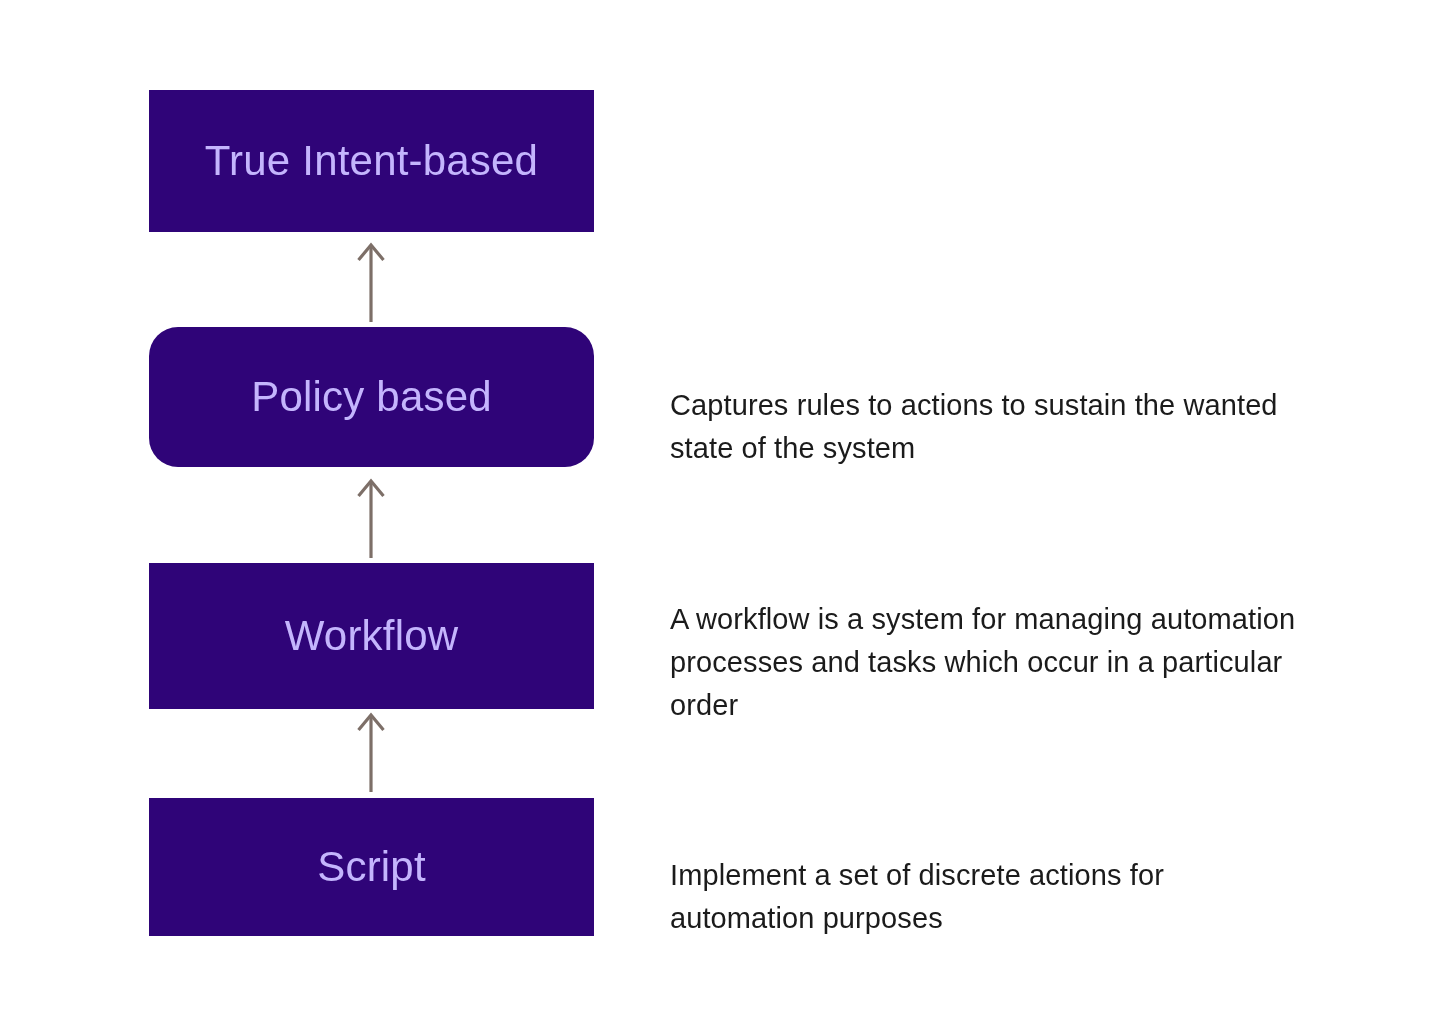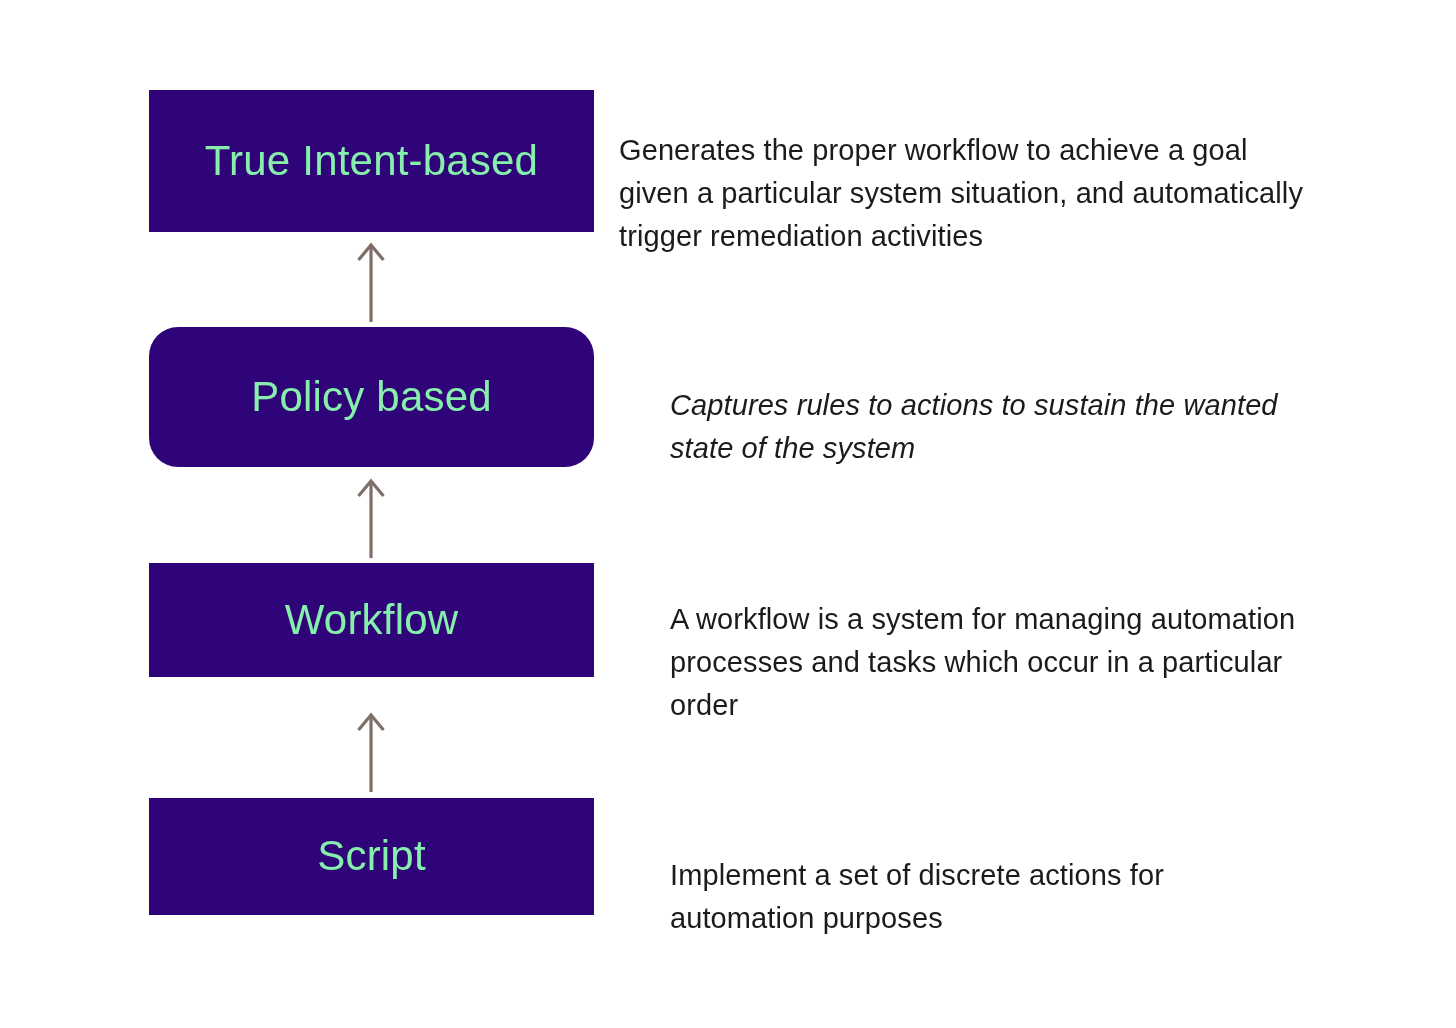--- a/index.html
+++ b/index.html
@@ -27,34 +27,34 @@
     position: absolute;
     left: 149px;
     width: 445px;
     background: #2f0478;
     display: flex;
     align-items: center;
     justify-content: center;
     box-sizing: border-box;
   }
   .level-label {
-    color: #86efac;
+    color: #c4b5fd;
     font-family: "Liberation Sans", sans-serif;
     font-size: 42px;
     font-weight: 400;
     letter-spacing: 0.2px;
     line-height: 1.1;
     text-align: center;
     white-space: nowrap;
   }
 
   #box-0 { top: 90px;  height: 142px; }
   #box-1 { top: 327px; height: 140px; border-radius: 29px; }
-  #box-2 { top: 563px; height: 114px; }
-  #box-3 { top: 798px; height: 117px; }
+  #box-2 { top: 563px; height: 146px; }
+  #box-3 { top: 798px; height: 138px; }
 
   
   .arrow {
     position: absolute;
     left: 352px;
     width: 38px;
   }
   .arrow svg { display: block; width: 38px; height: 100%; }
 
   #arrow-0 { top: 238px; height: 84px; }
@@ -65,33 +65,32 @@
   .desc {
     position: absolute;
     color: #1b1b1b;
     font-family: "Liberation Sans", sans-serif;
     font-size: 29px;
     font-weight: 400;
     line-height: 43px;
     letter-spacing: 0.1px;
   }
   #desc-0 { left: 619px; top: 100px;  width: 690px; }
-  #desc-1 { left: 670px; top: 355px;  width: 620px; font-style: italic; }
+  #desc-1 { left: 670px; top: 355px;  width: 620px; }
   #desc-2 { left: 670px; top: 569px;  width: 680px; }
   #desc-3 { left: 670px; top: 825px;  width: 600px; }
 </style>
 </head>
 <body>
 
 <div id="diagram">
 
   <div class="level-box" id="box-0">
     <span class="level-label">True Intent-based</span>
   </div>
-  <p class="desc" id="desc-0">Generates the proper workflow to achieve a goal given a particular system situation, and automatically trigger remediation activities</p>
 
   <div class="arrow" id="arrow-0">
     <svg viewBox="0 0 38 84" preserveAspectRatio="none" aria-hidden="true">
       <line x1="19" y1="84" x2="19" y2="8" stroke="#7d6f68" stroke-width="3.2"></line>
       <polyline points="6.5,22 19,7 31.5,22" fill="none" stroke="#7d6f68" stroke-width="3.2" stroke-linecap="butt" stroke-linejoin="miter"></polyline>
     </svg>
   </div>
 
   <div class="level-box" id="box-1">
     <span class="level-label">Policy based</span>

